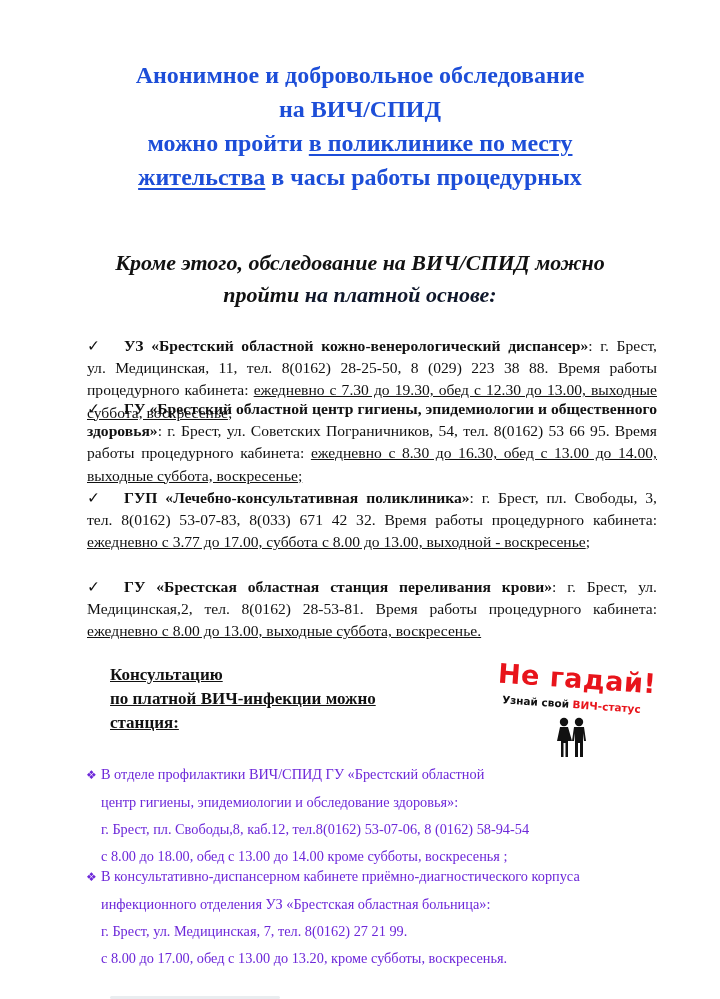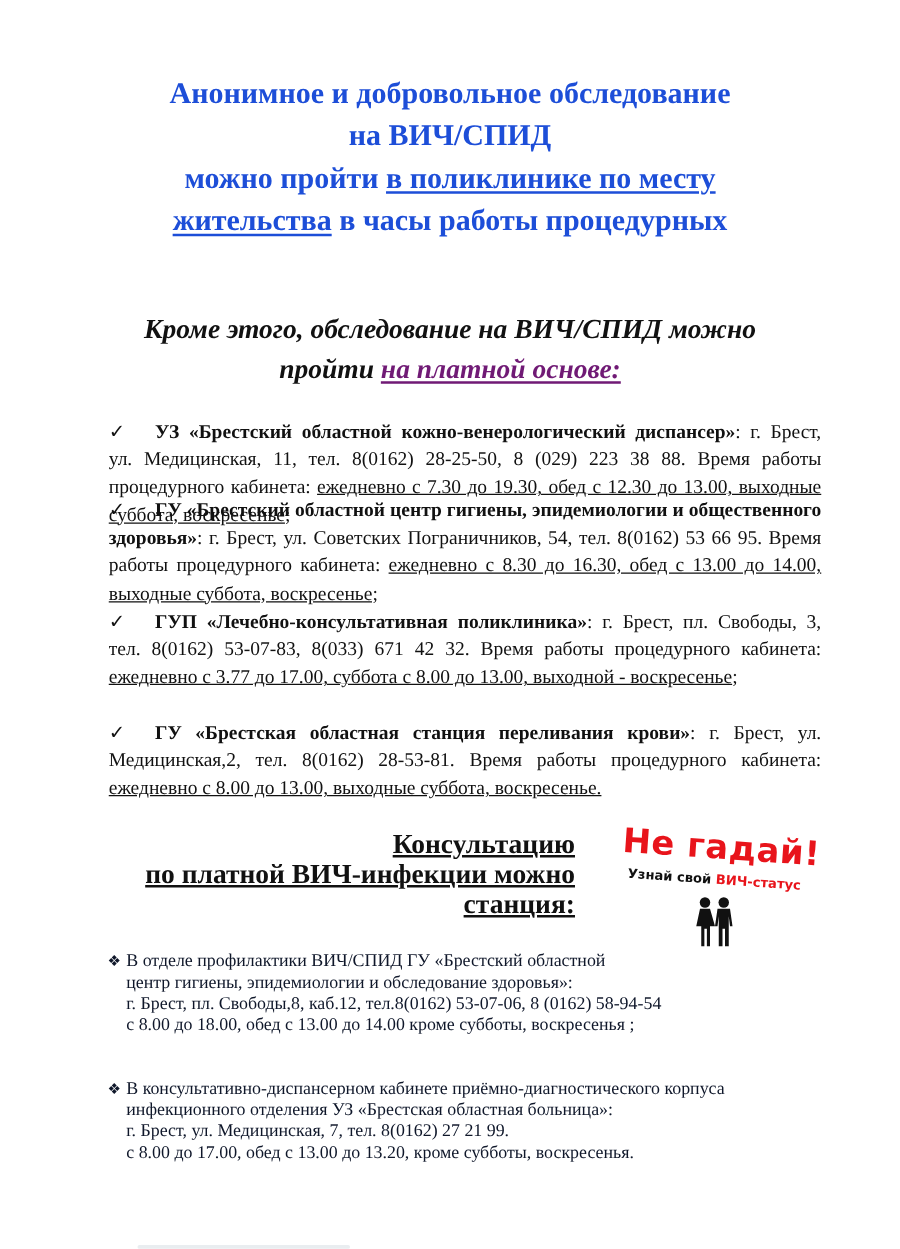--- a/index.html
+++ b/index.html
@@ -4,30 +4,30 @@
 <style>
   html, body { margin:0; padding:0; background:#ffffff; }
   body { width:720px; height:999px; position:relative; overflow:hidden;
          font-family:"Liberation Serif", serif; color:#111; }
   .page { position:absolute; left:0; top:0; width:720px; height:999px; background:#fff; }
   .red-head { position:absolute; left:60px; width:600px; text-align:center;
               color:#1d4ed8; font-weight:bold; font-size:24px; line-height:34px; }
   .red-head u { text-decoration:underline; text-decoration-thickness:2px; text-underline-offset:3px; }
   .sub-head { position:absolute; left:60px; width:600px; text-align:center;
               font-weight:bold; font-style:italic; font-size:22px; line-height:34px; color:#111; }
-  .purple { color:#701a75; text-decoration:underline; text-decoration-thickness:2px; text-underline-offset:3px; }
+  .purple { color:#0f172a; text-decoration-thickness:2px; text-underline-offset:3px; }
   .para { position:absolute; left:87px; width:570px; font-size:15.6px; line-height:22.2px;
           text-align:justify; color:#111; }
   .para b { font-weight:bold; }
   .para u { text-decoration:underline; }
   .check { display:inline-block; width:37px; }
-  .consult { position:absolute; left:110px; width:350px; text-align:right;
-             font-weight:bold; font-size:22px; line-height:22px; }
+  .consult { position:absolute; left:110px; width:350px; text-align:left;
+             font-weight:bold; font-size:17px; line-height:22px; }
   .consult span { text-decoration:underline; }
-  .list { position:absolute; left:86px; font-size:14.3px; line-height:17px; color:#0f172a; }
+  .list { position:absolute; left:86px; font-size:14.3px; line-height:27px; color:#6d28d9; }
   .list .row { white-space:nowrap; }
   .list .indent { padding-left:15px; }
   .bullet { display:inline-block; width:15px; font-size:12px; }
   .banner { position:absolute; left:490px; top:655px; width:170px; height:105px; }
   .banner .title { position:absolute; left:8px; top:8px; font-family:"DejaVu Sans", sans-serif;
                    font-weight:bold; font-size:27px; color:#e8141b; transform:rotate(4deg); letter-spacing:0.5px; }
   .banner .tag { position:absolute; left:12px; top:43px; font-family:"DejaVu Sans", sans-serif;
                  font-weight:bold; font-size:10.5px; color:#111; transform:rotate(4deg); white-space:nowrap; }
   .banner .tag em { font-style:normal; color:#e8141b; }
   .bottom-bar { position:absolute; left:110px; top:996px; width:170px; height:3px; background:#e9edf0; border-radius:2px; }

